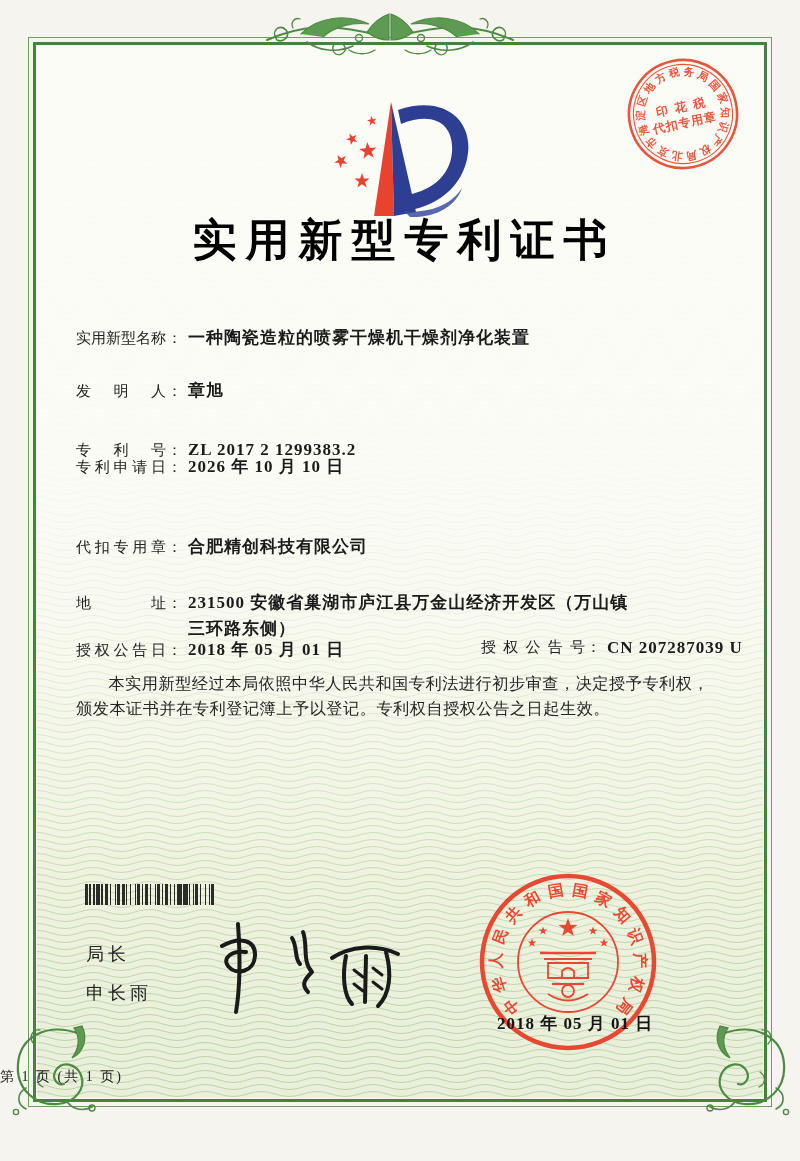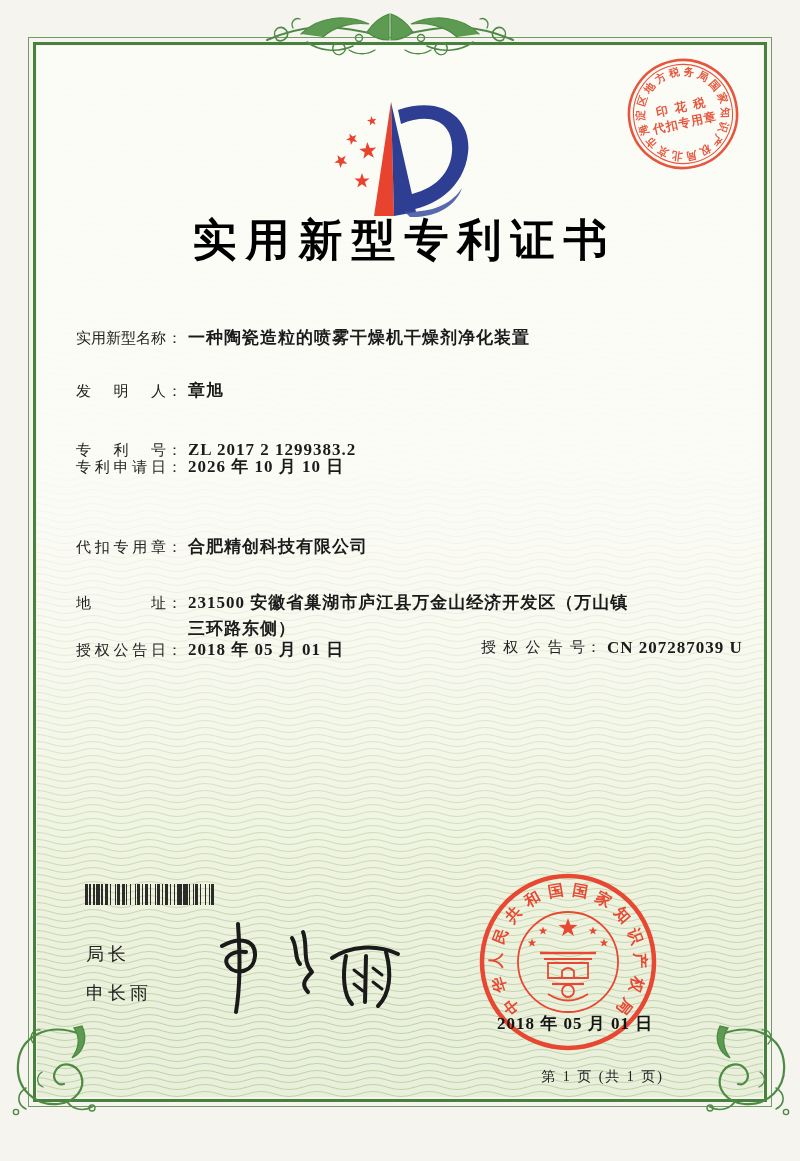--- a/index.html
+++ b/index.html
@@ -98,21 +98,21 @@
   .sig-name{position:absolute;left:86px;top:981px;font-size:18px;letter-spacing:4px;color:#222;}
   .signature-svg{position:absolute;left:200px;top:912px;}
 
   .seal-svg{position:absolute;left:477px;top:871px;opacity:.95;}
   .seal-date{
     position:absolute;left:497px;top:1012px;width:180px;
     font-size:17px;letter-spacing:1px;color:#151515;font-weight:bold;
   }
 
   .page-footer{
-    position:absolute;left:0;top:1068px;width:664px;text-align:right;
+    position:absolute;left:0;top:1068px;width:664px;text-align:left;
     font-size:14px;letter-spacing:2px;color:#222;
   }
 
   .seal-text{font-weight:bold;}
 </style>
 </head>
 <body>
 
 <div class="page">
 
@@ -399,20 +399,21 @@
       <span class="fcolon">：</span>
     <span class="fvalue">2018 年 05 月 01 日</span>
   </div>
   <div class="grant-no-row" style="top:638px">
     <span class="flabel">授权公告号</span>
       <span class="fcolon">：</span>
     <span class="fvalue">CN 207287039 U</span>
   </div>
 
   <div class="body-text">
+    <p>本实用新型经过本局依照中华人民共和国专利法进行初步审查，决定授予专利权，颁发本证书并在专利登记簿上予以登记。专利权自授权公告之日起生效。</p>
   </div>
 
   <div class="barcode" id="barcode">
       <i class="bar" style="width: 3px;"></i>
       <i class="gap" style="width: 1.2px;"></i>
       <i class="bar" style="width: 1.5px;"></i>
       <i class="gap" style="width: 2.4px;"></i>
       <i class="bar" style="width: 1.5px;"></i>
       <i class="gap" style="width: 1.2px;"></i>
       <i class="bar" style="width: 4.5px;"></i>

